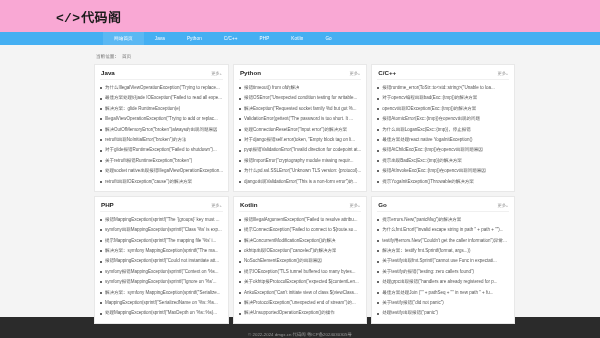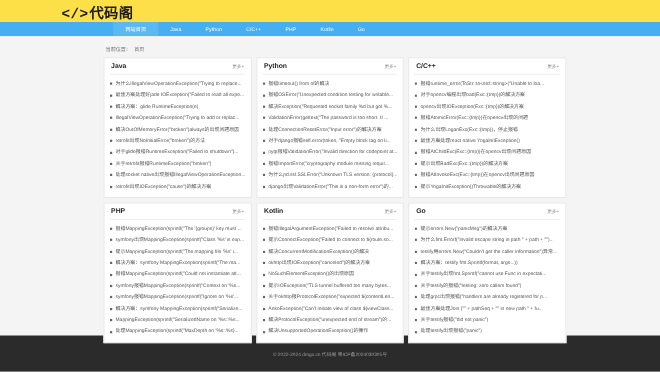--- a/index.html
+++ b/index.html
@@ -12,22 +12,22 @@
 
   body {
     font-family: "Liberation Sans", "DejaVu Sans", sans-serif;
     background: #ffffff;
     color: #333333;
     font-size: 10px;
   }
 
   
   .logo-bar {
-    height: 20px;
-    background: #fde047;
+    height: 32px;
+    background: #f9a8d4;
     display: flex;
     align-items: center;
     padding-left: 56px;
   }
   .logo {
     font-size: 13px;
     font-weight: bold;
     color: #1a1a1a;
     letter-spacing: .3px;
     white-space: nowrap;

